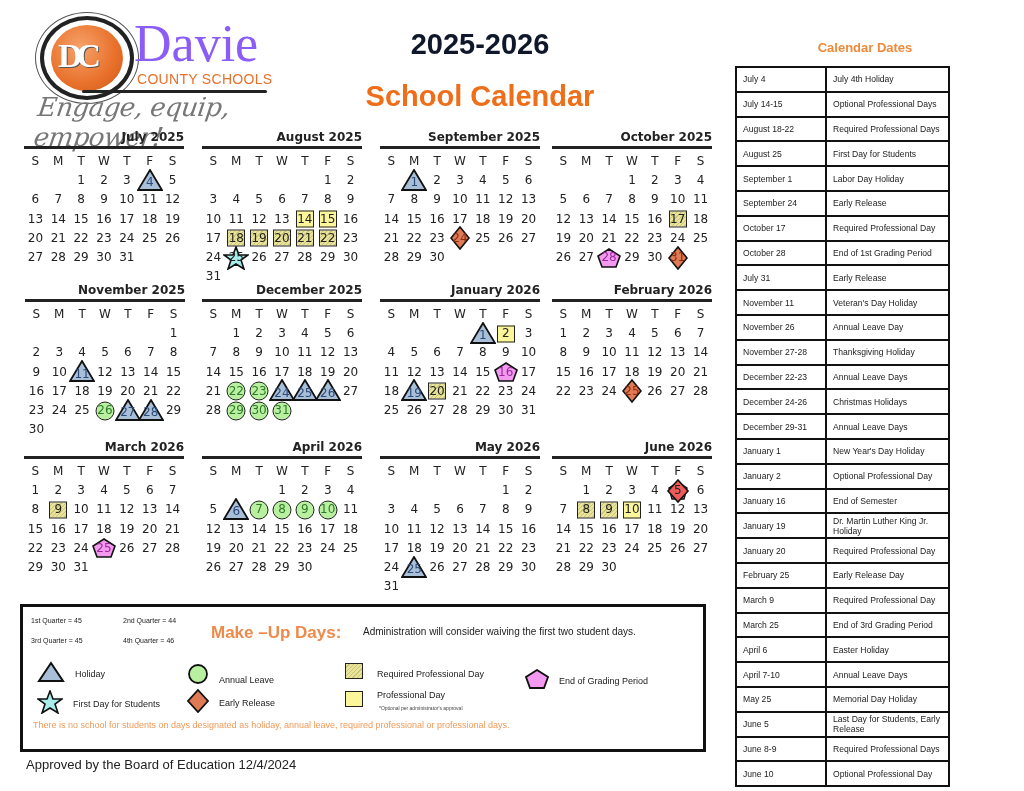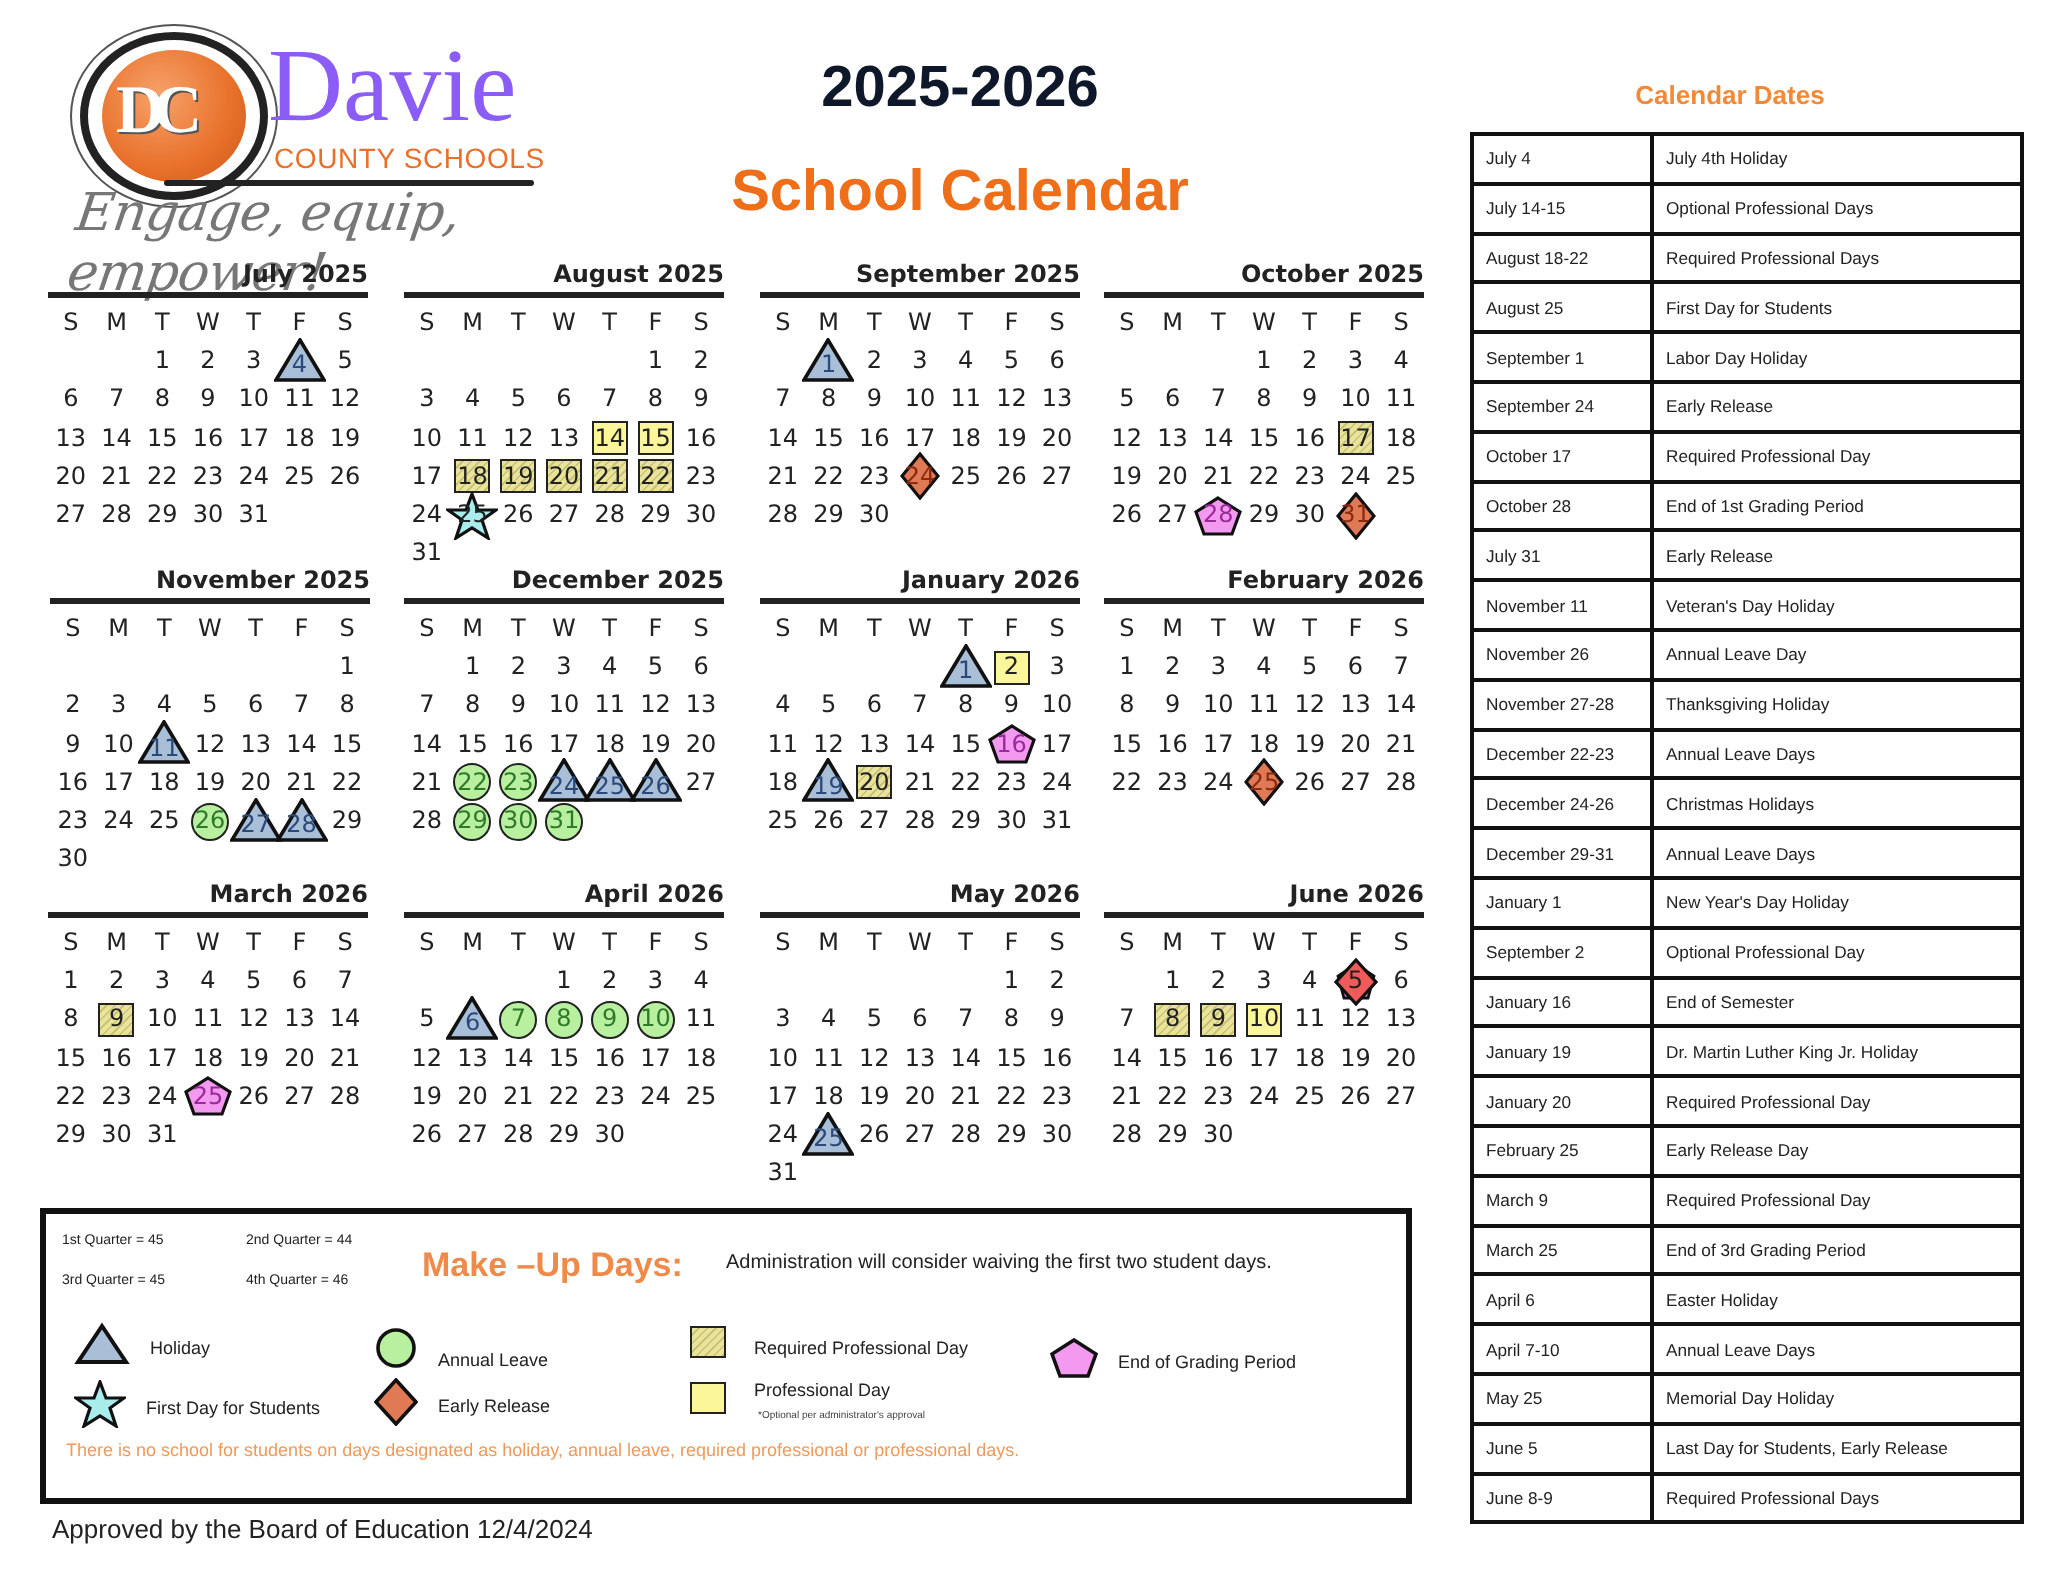--- a/index.html
+++ b/index.html
@@ -48,21 +48,21 @@
   .makeup-text { position: absolute; left: 340px; top: 19px; font: 10px "Liberation Sans", sans-serif; color: #222; }
   .lg-item { position: absolute; display: flex; align-items: center; }
   .lg-label { font: 9px "Liberation Sans", sans-serif; color: #222; margin-left: 10px; }
   .lg-note { position: absolute; left: 356px; top: 98px; font: 5px "Liberation Sans", sans-serif; color: #444; }
   .no-school { position: absolute; left: 10px; top: 113px; font: 9px "Liberation Sans", sans-serif; color: #ef9a5a; }
 
   .approved { position: absolute; left: 26px; top: 757px; font: 13px "Liberation Sans", sans-serif; color: #222; }
 
   
   .cd-title { position: absolute; left: 735px; top: 40px; width: 260px; text-align: center; font: bold 13px "Liberation Sans", sans-serif; color: #ee8a3a; }
-  .cd-table { position: absolute; left: 735px; top: 66px; width: 277px; border-collapse: collapse; border: 2px solid #111; }
+  .cd-table { position: absolute; left: 735px; top: 66px; width: 215px; border-collapse: collapse; border: 2px solid #111; }
   .cd-table td { border: 2px solid #111; font: 8.6px "Liberation Sans", sans-serif; color: #222; padding: 0 6px; height: 24.8px; vertical-align: middle; }
   .cd-table td.c1 { width: 90px; }
 </style>
 </head>
 <body>
 
 <div class="logo">
   <div class="logo-ring2"></div>
   <div class="logo-ring"></div>
   <div class="logo-disc"></div>
@@ -823,21 +823,21 @@
       </tr>
       <tr>
         <td class="c1">December 29-31</td>
         <td>Annual Leave Days</td>
       </tr>
       <tr>
         <td class="c1">January 1</td>
         <td>New Year's Day Holiday</td>
       </tr>
       <tr>
-        <td class="c1">September 2</td>
+        <td class="c1">January 2</td>
         <td>Optional Professional Day</td>
       </tr>
       <tr>
         <td class="c1">January  16</td>
         <td>End of Semester</td>
       </tr>
       <tr>
         <td class="c1">January 19</td>
         <td>Dr. Martin Luther King Jr. Holiday</td>
       </tr>
@@ -870,14 +870,18 @@
         <td>Memorial Day Holiday</td>
       </tr>
       <tr>
         <td class="c1">June 5</td>
         <td>Last Day for Students, Early Release</td>
       </tr>
       <tr>
         <td class="c1">June 8-9</td>
         <td>Required Professional Days</td>
       </tr>
+      <tr>
+        <td class="c1">June 10</td>
+        <td>Optional Professional Day</td>
+      </tr>
     </tbody>
 </table>
 
 </body></html>

